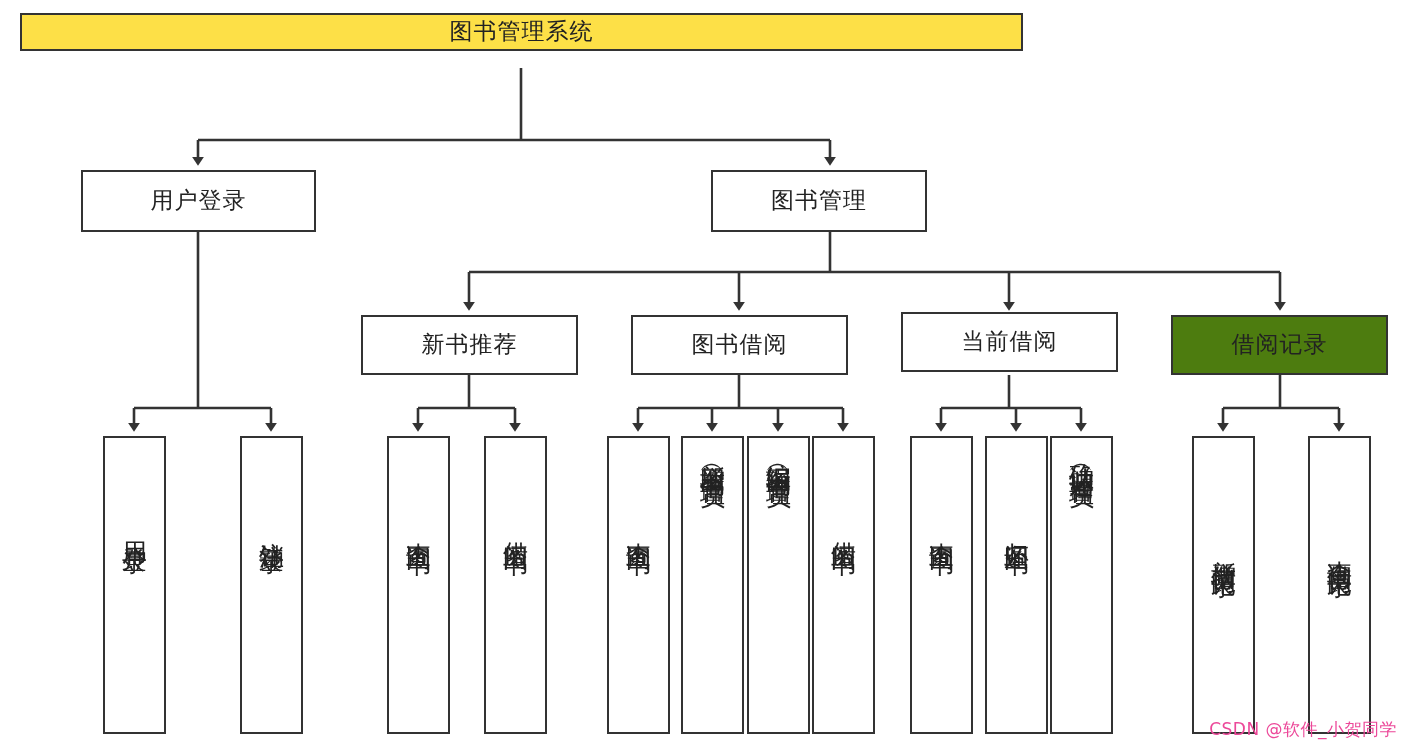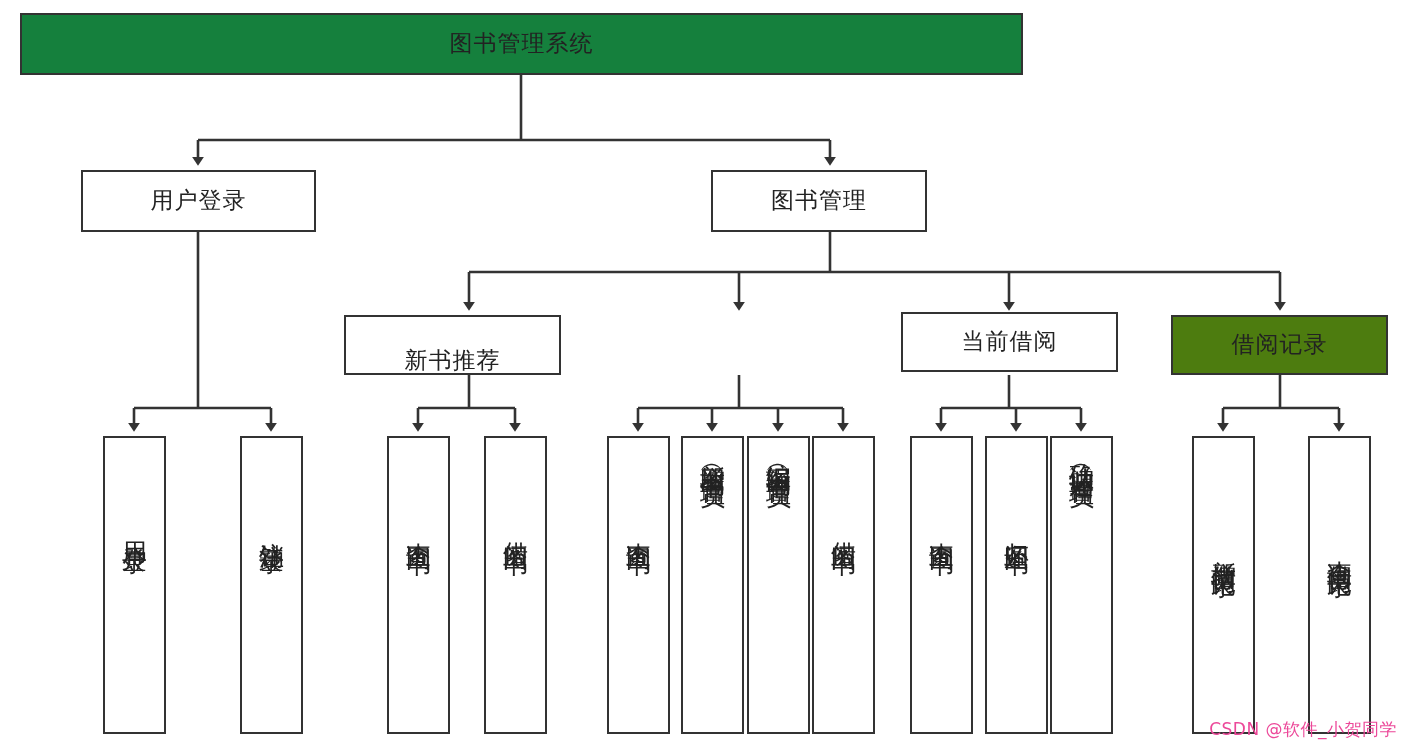--- a/index.html
+++ b/index.html
@@ -112,33 +112,36 @@
       <path d="M1016,408 L1016,424" marker-end="url(#arrow)"></path>
       <path d="M1081,408 L1081,424" marker-end="url(#arrow)"></path>
 
       <path d="M1280,375 L1280,408"></path>
       <path d="M1223,408 L1339,408"></path>
       <path d="M1223,408 L1223,424" marker-end="url(#arrow)"></path>
       <path d="M1339,408 L1339,424" marker-end="url(#arrow)"></path>
     </g>
   </svg>
 
-  <div class="node h root" style="left: 20px; top: 13px; width: 1003px; height: 62px; border-color: rgb(51, 51, 51); background: #15803d; color: rgb(34, 34, 34);">
+  <div class="node h root" style="left: 20px; top: 13px; width: 1003px; height: 38px; border-color: rgb(51, 51, 51); background: #fde047; color: rgb(34, 34, 34);">
     <span class="lbl">图书管理系统</span>
   </div>
 
   <div class="node h" style="left: 81px; top: 170px; width: 235px; height: 62px; border-color: rgb(51, 51, 51); background: rgb(255, 255, 255); color: rgb(34, 34, 34);">
     <span class="lbl">用户登录</span>
   </div>
   <div class="node h" style="left: 711px; top: 170px; width: 216px; height: 62px; border-color: rgb(51, 51, 51); background: rgb(255, 255, 255); color: rgb(34, 34, 34);">
     <span class="lbl">图书管理</span>
   </div>
 
-  <div class="node h" style="left: 344px; top: 315px; width: 217px; height: 60px; border-color: rgb(51, 51, 51); background: rgb(255, 255, 255); color: rgb(34, 34, 34); align-items: flex-end;">
+  <div class="node h" style="left: 361px; top: 315px; width: 217px; height: 60px; border-color: rgb(51, 51, 51); background: rgb(255, 255, 255); color: rgb(34, 34, 34);">
     <span class="lbl">新书推荐</span>
+  </div>
+  <div class="node h" style="left: 631px; top: 315px; width: 217px; height: 60px; border-color: rgb(51, 51, 51); background: rgb(255, 255, 255); color: rgb(34, 34, 34);">
+    <span class="lbl">图书借阅</span>
   </div>
   <div class="node h" style="left: 901px; top: 312px; width: 217px; height: 60px; border-color: rgb(51, 51, 51); background: rgb(255, 255, 255); color: rgb(34, 34, 34);">
     <span class="lbl">当前借阅</span>
   </div>
   <div class="node h" style="left: 1171px; top: 315px; width: 217px; height: 60px; border-color: rgb(51, 51, 51); background: #4d7c0f; color: rgb(34, 34, 34);">
     <span class="lbl">借阅记录</span>
   </div>
 
   <div class="node v mid" style="left: 103px; top: 436px; width: 63px; height: 298px; border-color: rgb(51, 51, 51); background: rgb(255, 255, 255); color: rgb(34, 34, 34);">
     <span class="lbl">用户登录</span>

